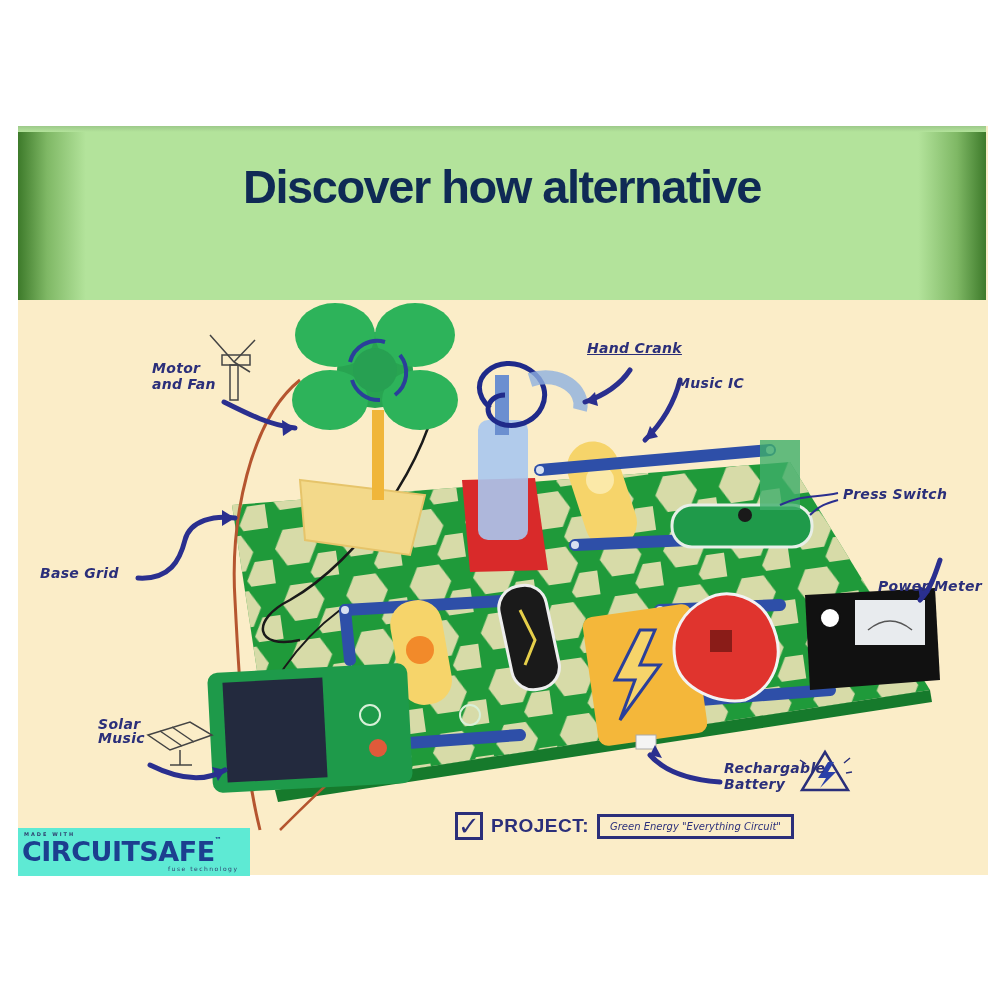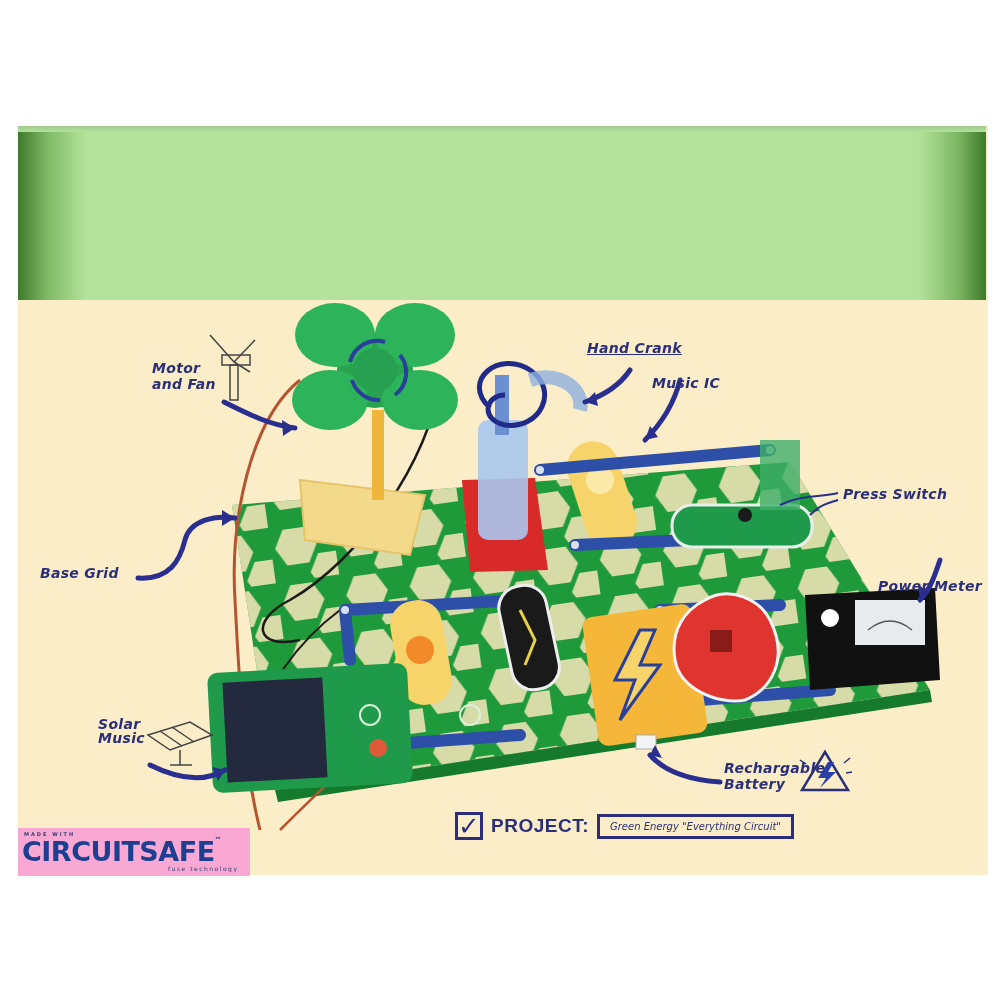--- a/index.html
+++ b/index.html
@@ -10,33 +10,34 @@
     .header::before { content:""; position:absolute; left:0; right:0; top:0; height:6px; background:linear-gradient(#9dc98a,#b3e39b); }
     .title { position:absolute; left:0; right:0; top:30px; text-align:center; color:#0f2a55;
       font-family:"Liberation Sans", sans-serif; font-weight:bold; font-size:47px; line-height:62px; letter-spacing:-1.5px; }
     .title span { display:block; }
     .scene { position:absolute; left:18px; top:300px; width:970px; height:575px; }
     .lbl { position:absolute; color:#2b2f7a; font-family:"DejaVu Sans", sans-serif; font-weight:bold; font-size:14px; line-height:16px; font-style:italic; letter-spacing:0.3px; }
     .project { position:absolute; left:455px; top:812px; display:flex; align-items:center; gap:8px; }
     .proj-check { width:28px; height:28px; border:3px solid #2b2f7a; box-sizing:border-box; color:#2b2f7a; font-weight:bold; font-size:26px; line-height:22px; text-align:center; font-family:"DejaVu Sans", sans-serif; }
     .proj-label { color:#2b2f7a; font-weight:bold; font-size:19px; font-family:Liberation Sans, sans-serif; letter-spacing:0.5px; }
     .proj-box { border:3px solid #2b2f7a; padding:4px 10px; color:#2b2f7a; font-size:10px; font-family:"DejaVu Sans", sans-serif; font-style:italic; background:#fbedc8; }
-    .logo { position:absolute; left:18px; top:828px; width:232px; height:48px; background:#f9a8d4; }
+    .logo { position:absolute; left:18px; top:828px; width:232px; height:48px; background:#5eead4; }
     .logo-top { position:absolute; left:6px; top:3px; font-size:5px; letter-spacing:2px; color:#2f3e6e; font-family:"DejaVu Sans", sans-serif; font-weight:bold; }
     .logo-main { position:absolute; left:4px; top:8px; font-size:27px; font-weight:bold; color:#1c3f8f; font-family:"DejaVu Sans", sans-serif; letter-spacing:-0.5px; }
     .logo-tm { font-size:7px; vertical-align:top; }
     .logo-sub { position:absolute; left:150px; top:37px; font-size:6px; color:#2f3e6e; letter-spacing:1.5px; font-family:"DejaVu Sans", sans-serif; }
   </style>
 </head>
 <body>
 
 <div class="panel"></div>
 
 <div class="header">
   <div class="title">
+    <span>Discover how alternative</span>
   </div>
 </div>
 
 <svg class="scene" viewBox="18 300 970 575" width="970" height="575">
   <defs>
     <pattern id="hexholes" x="0" y="0" width="64" height="56" patternUnits="userSpaceOnUse" patternTransform="rotate(-8)">
       <polygon points="14,4 36,4 46,22 36,40 14,40 4,22" fill="#f7e7bb"></polygon>
       <polygon points="46,32 68,32 78,50 68,68 46,68 36,50" fill="#f7e7bb"></polygon>
     </pattern>
   </defs>
@@ -176,21 +177,21 @@
     <polygon points="828,762 818,778 826,778 820,788 836,772 828,772 834,762" fill="#2a3fa8"></polygon>
     <path d="M800,760 L806,764 M850,758 L844,763 M852,772 L846,773" stroke="#2a2f7a" stroke-width="1.5"></path>
   </g>
 </svg>
 
 <div class="lbl" style="left:152px;top:360px;">
   <div>Motor</div>
   <div>and Fan</div>
 </div>
 <div class="lbl" style="left:587px;top:340px;text-decoration:underline;">Hand Crank</div>
-<div class="lbl" style="left:652px;top:375px;">Music IC</div>
+<div class="lbl" style="left:676px;top:375px;">Music IC</div>
 <div class="lbl" style="left:843px;top:486px;">Press Switch</div>
 <div class="lbl" style="left:878px;top:530px;margin-top:48px;">Power Meter</div>
 <div class="lbl" style="left:40px;top:565px;">Base Grid</div>
 <div class="lbl" style="left:98px;top:717px;line-height:14px;">
   <div>Solar</div>
   <div>Music</div>
 </div>
 <div class="lbl" style="left:724px;top:760px;">
   <div>Rechargable</div>
   <div>Battery</div>

